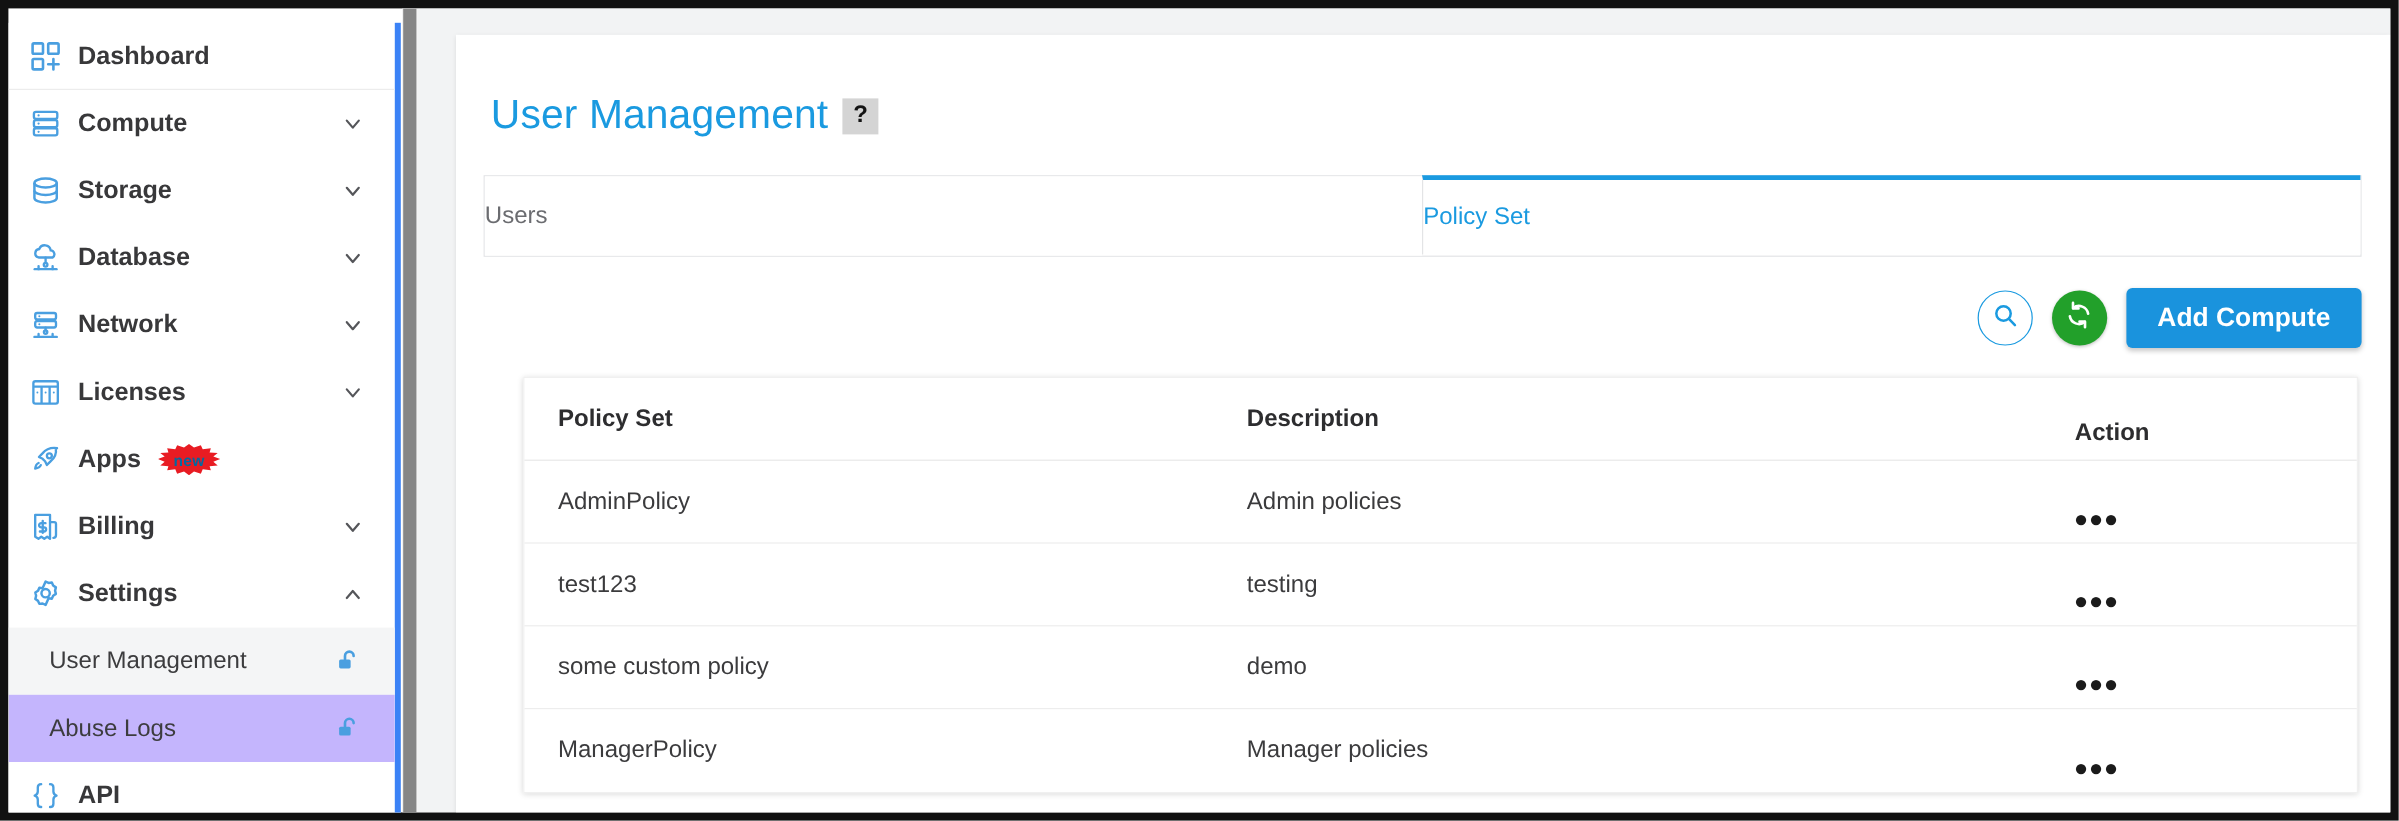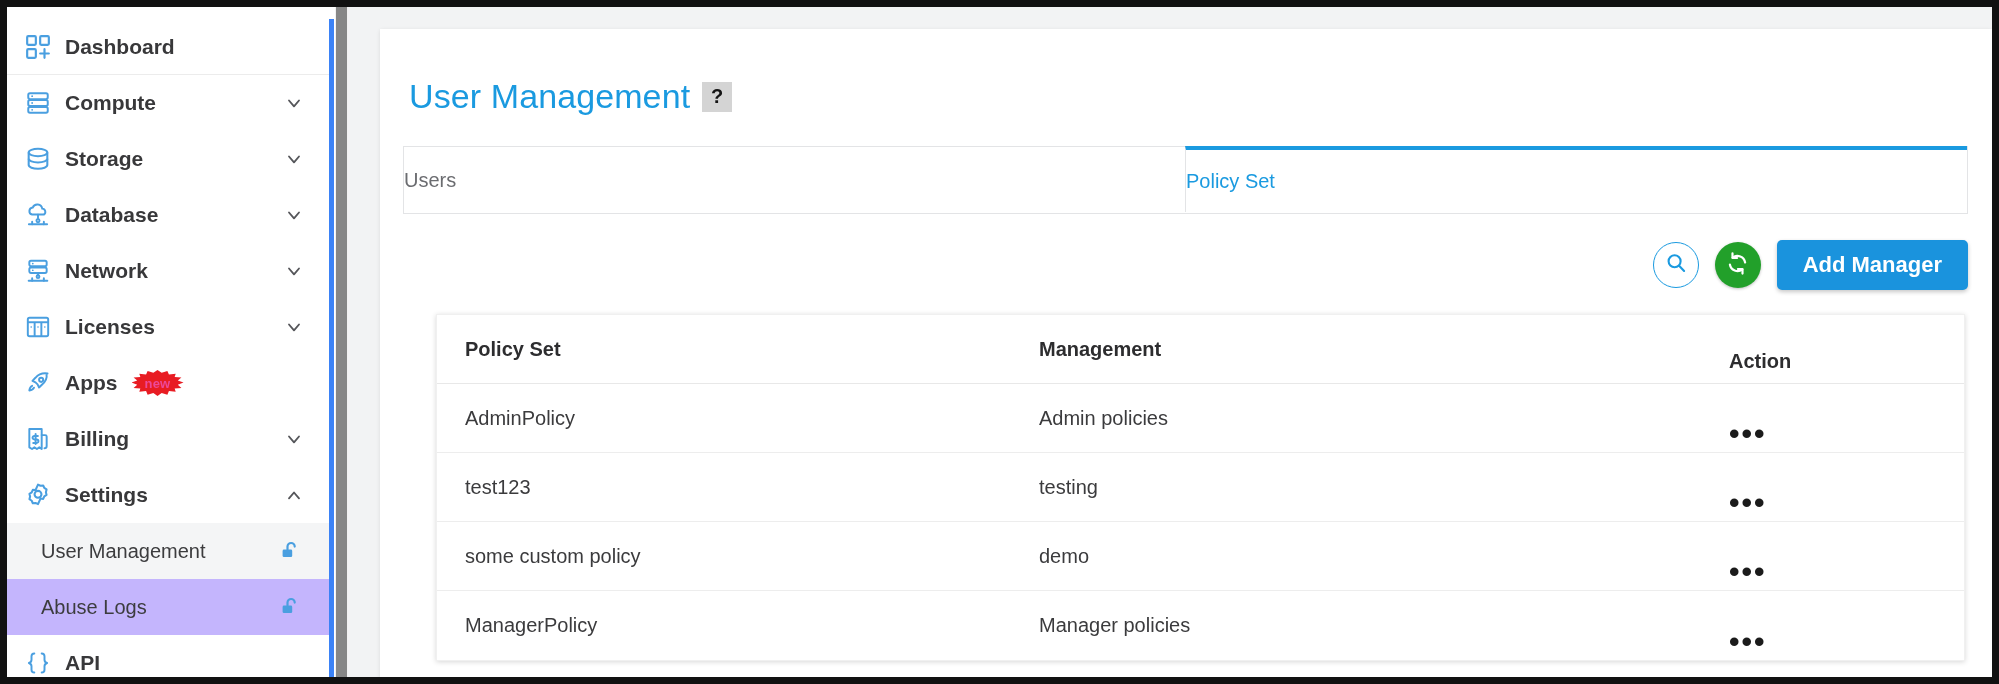--- a/index.html
+++ b/index.html
@@ -64,21 +64,21 @@
     position: absolute; inset: 0;
     background: #e81c23;
     clip-path: polygon(
       50% 0%, 58% 11%, 69% 4%, 72% 17%, 85% 14%, 83% 27%, 96% 29%, 89% 40%,
       100% 48%, 89% 57%, 96% 69%, 83% 71%, 85% 84%, 72% 81%, 69% 95%, 58% 88%,
       50% 100%, 42% 88%, 31% 95%, 28% 81%, 15% 84%, 17% 71%, 4% 69%, 11% 57%,
       0% 48%, 11% 40%, 4% 29%, 17% 27%, 15% 14%, 28% 17%, 31% 4%, 42% 11%);
   }
   .badge-new span {
     position: relative;
-    color: #ec4899;
+    color: #0369a1;
     font-size: 13px;
     font-weight: bold;
     letter-spacing: .2px;
   }
   .sub-item {
     display: flex;
     align-items: center;
     height: 56px;
     padding: 0 24px 0 34px;
     cursor: pointer;
@@ -470,29 +470,29 @@
           <span>
             <svg width="25" height="25" viewBox="0 0 24 24" fill="none" stroke="currentColor" stroke-width="2.1" stroke-linecap="round" stroke-linejoin="round">
               <path d="M19.3 11A7.4 7.4 0 0 0 7.4 6.4"></path>
               <polyline points="7.2 2.3 7.2 6.7 11.6 6.7"></polyline>
               <path d="M4.7 13a7.4 7.4 0 0 0 11.9 4.6"></path>
               <polyline points="16.8 21.7 16.8 17.3 12.4 17.3"></polyline>
             </svg>
           </span>
         </div>
         <div class="primary-btn">
-          <span>Add Manager</span>
+          <span>Add Compute</span>
         </div>
       </div>
 
       <div class="table-card">
 
         <div class="trow head">
           <div class="c-name th">Policy Set</div>
-          <div class="c-desc th">Management</div>
+          <div class="c-desc th">Description</div>
           <div class="c-act">
             <span class="th">Action</span>
           </div>
         </div>
 
         <div class="trow">
           <div class="c-name td">AdminPolicy</div>
           <div class="c-desc td">Admin policies</div>
           <div class="c-act">
             <span class="kebab">•••</span>

